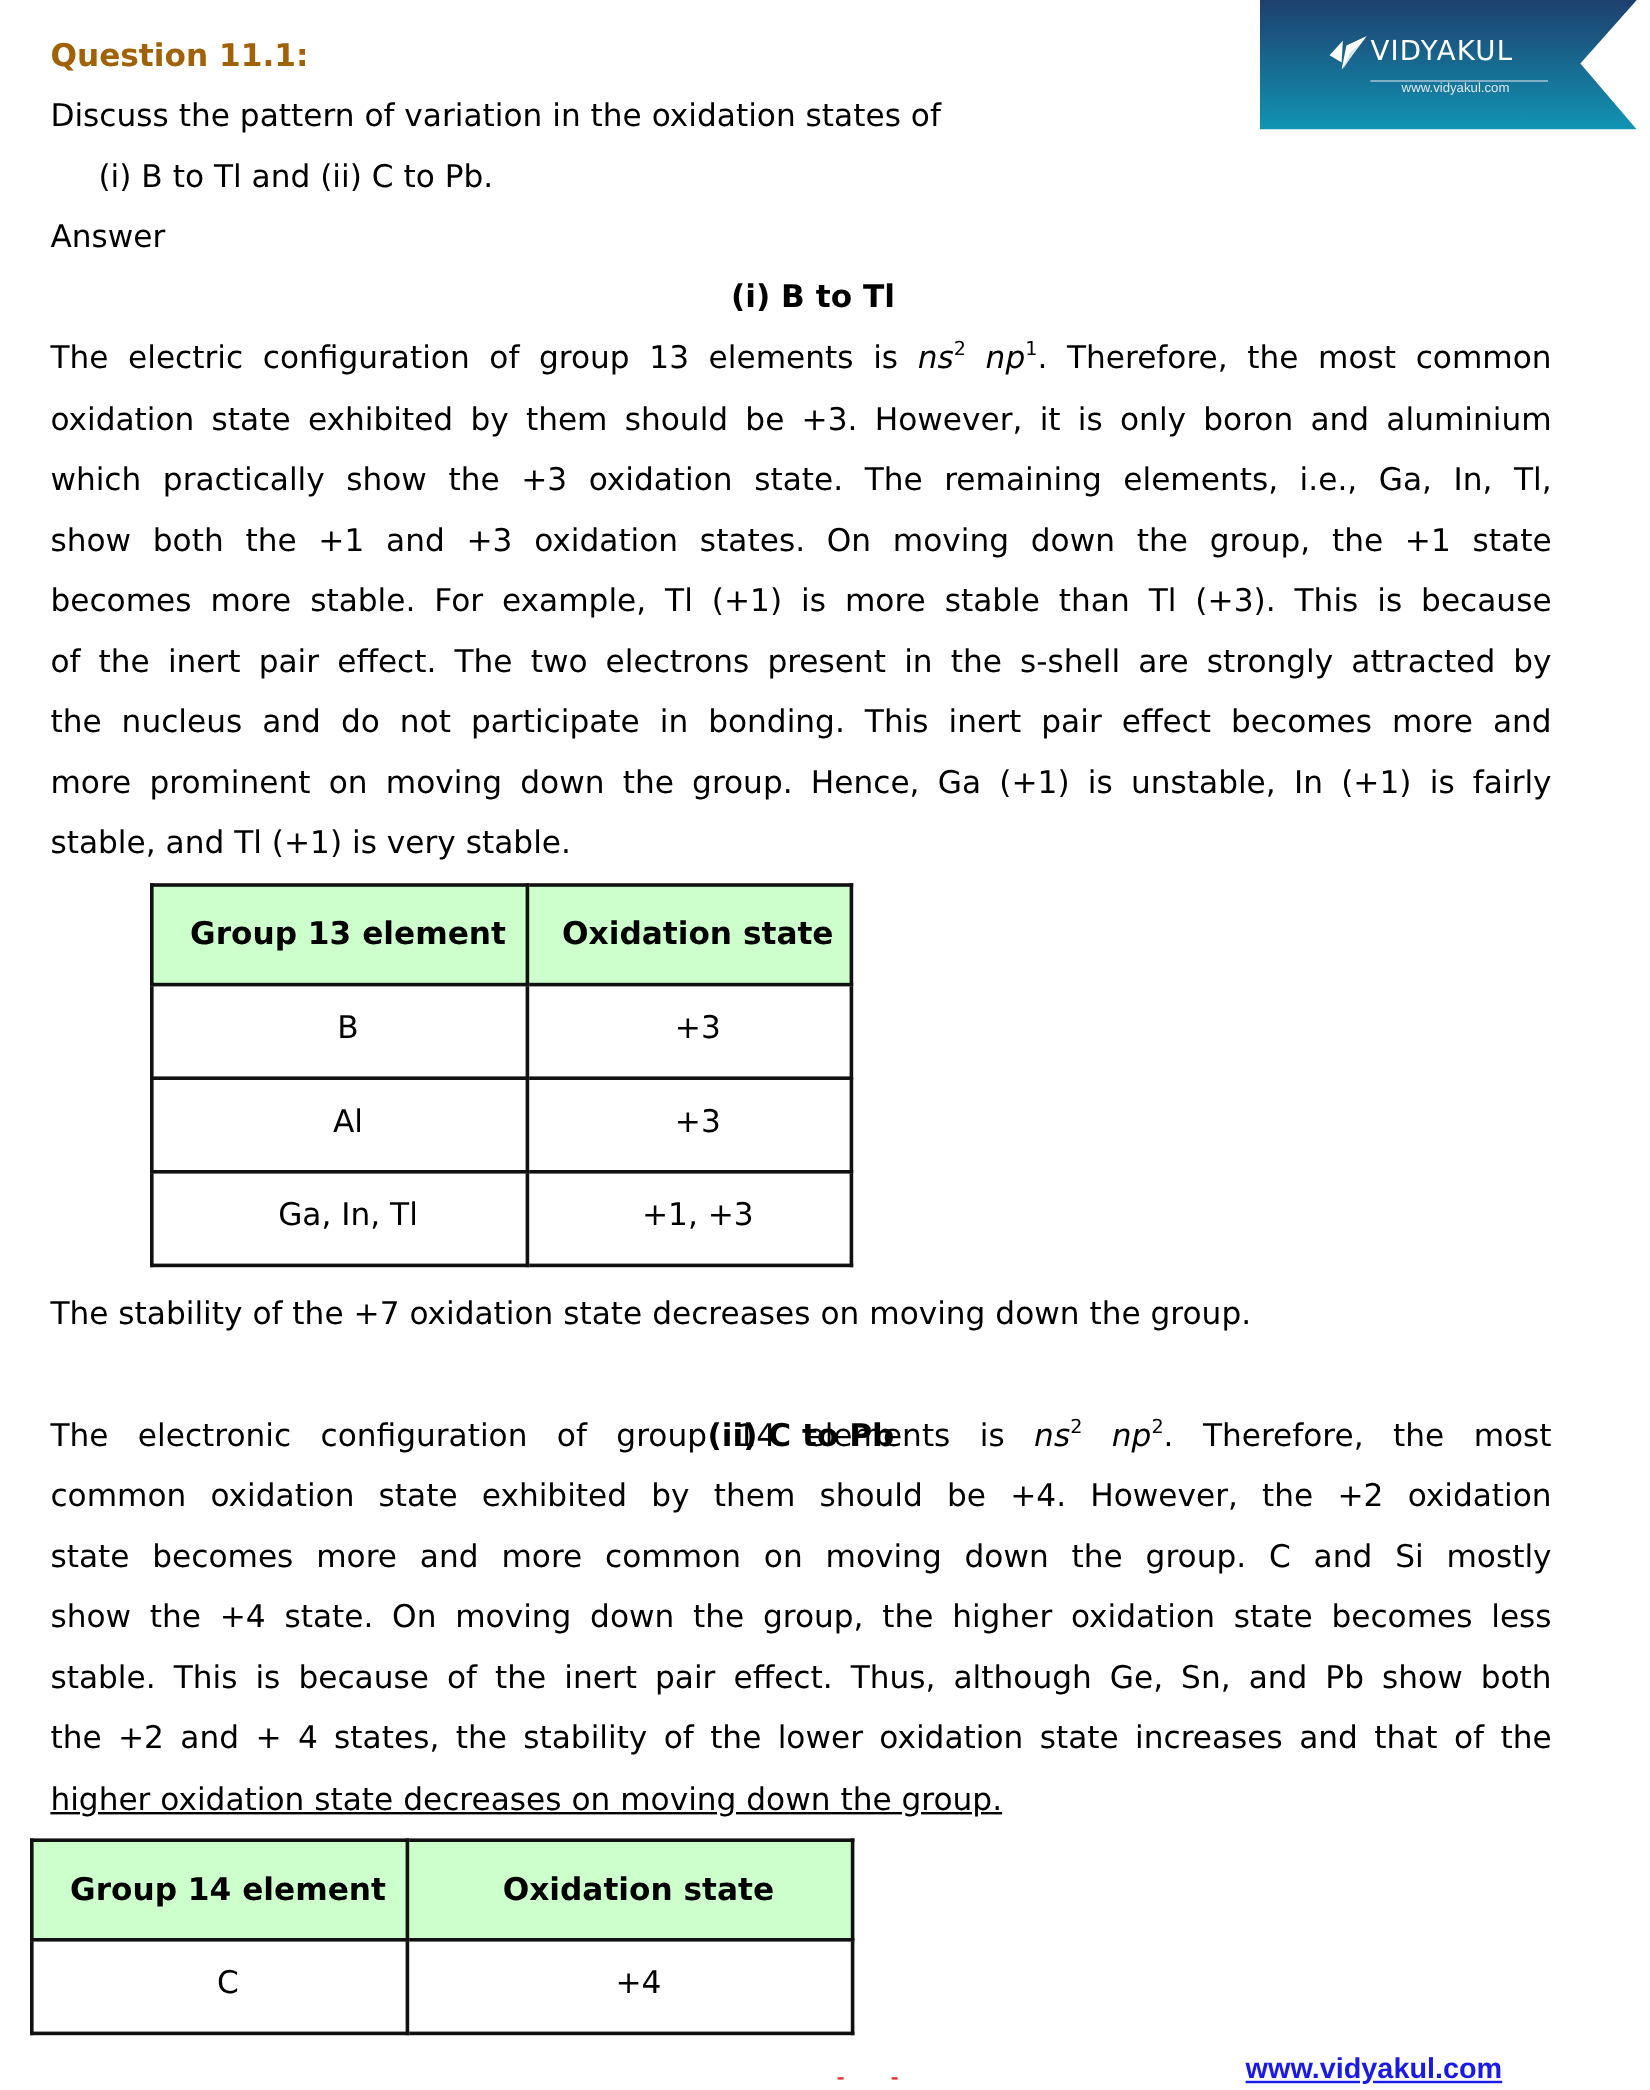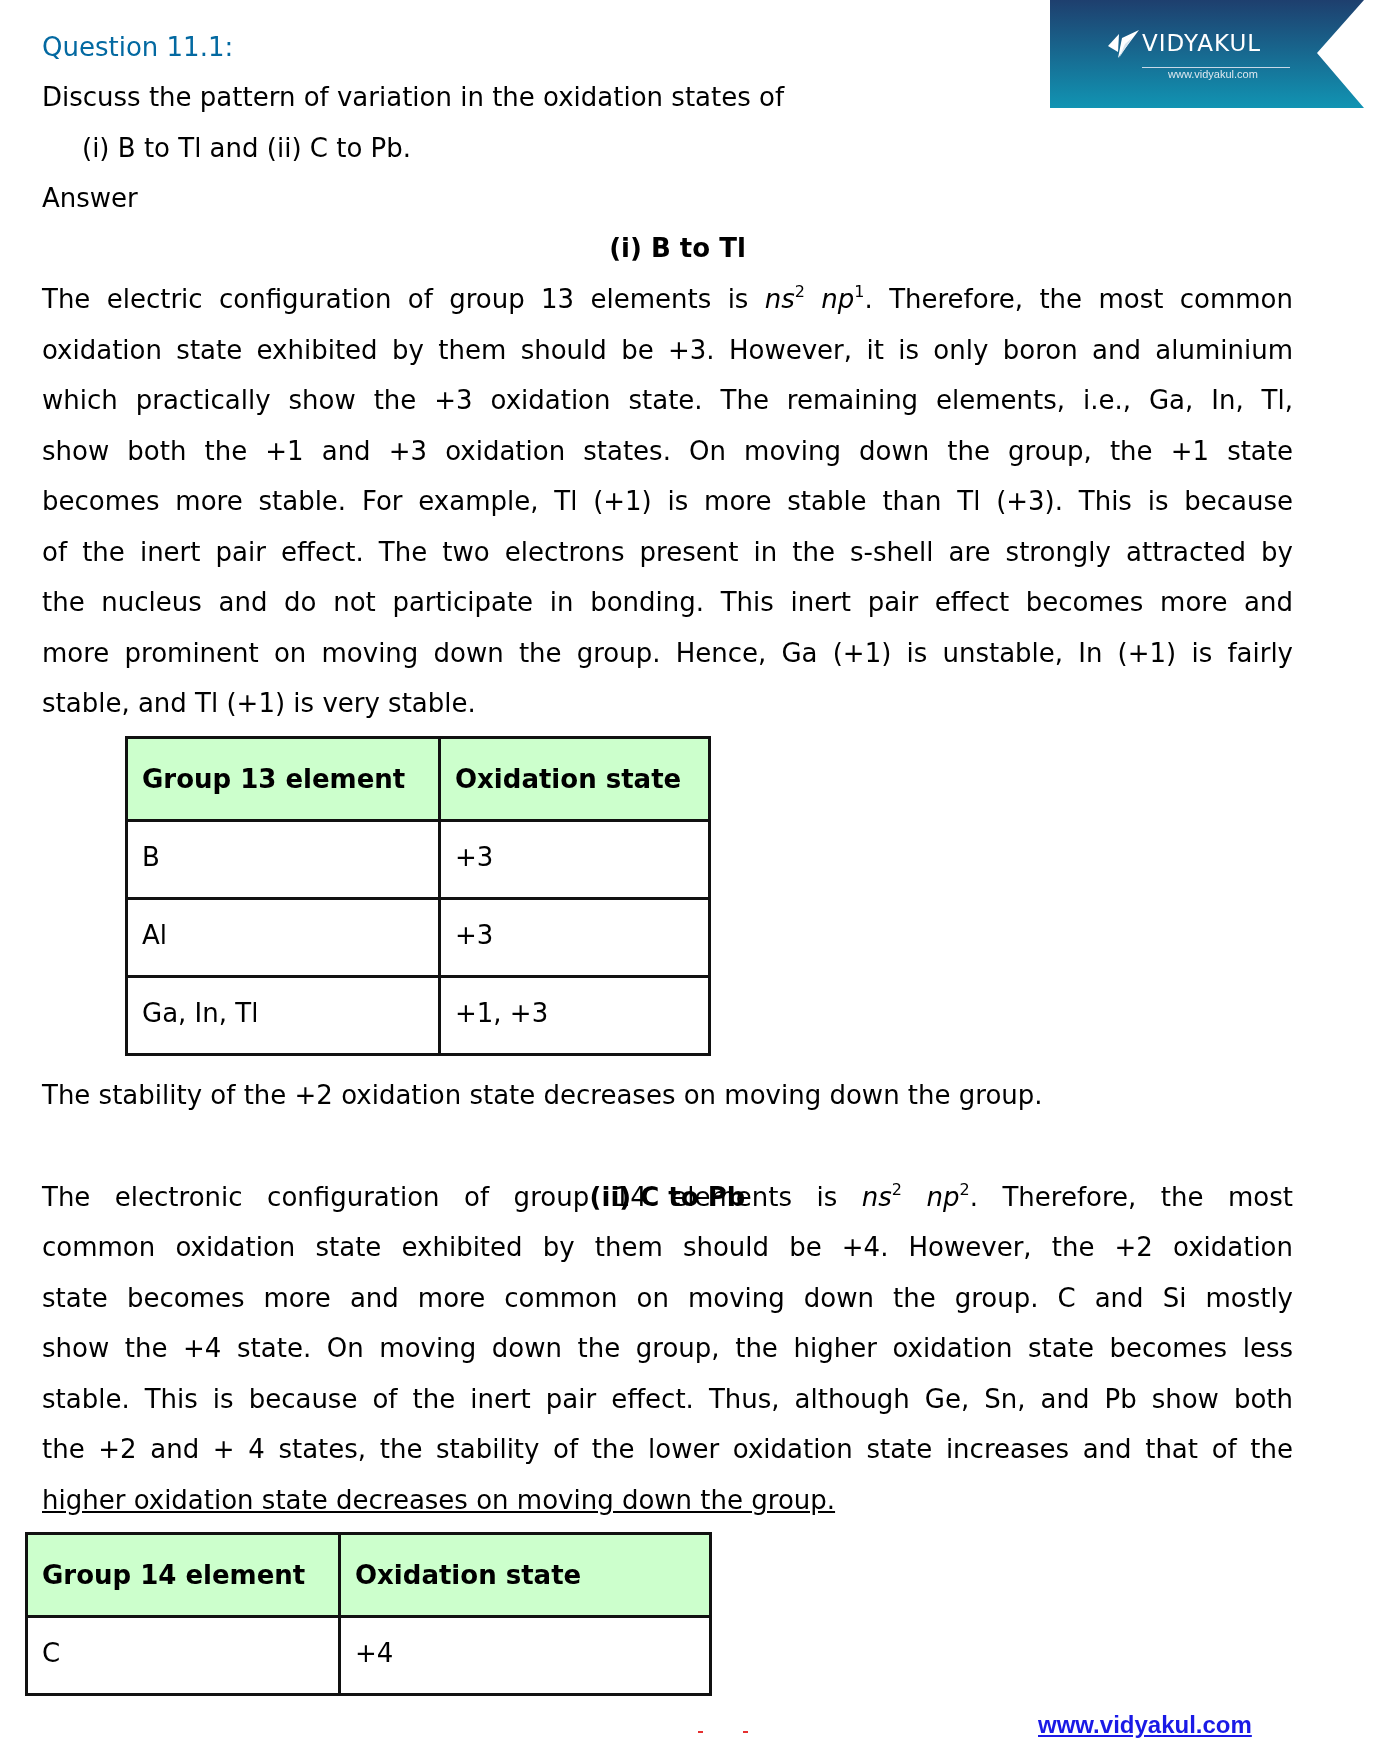--- a/index.html
+++ b/index.html
@@ -1,38 +1,38 @@
 <!DOCTYPE html>
 <html><head>
 <meta charset="utf-8">
 <style>
   html, body { margin: 0; padding: 0; background: #ffffff; }
   body { width: 1375px; height: 1742px; position: relative; overflow: hidden;
          font-family: "DejaVu Sans", sans-serif; color: #000; }
   .line { position: absolute; left: 42px; width: 1251px; font-size: 26px;
           line-height: 34px; white-space: nowrap; }
   .j { text-align: justify; text-align-last: justify; }
-  .q-title { color: #0369a1; font-weight: normal; }
+  .q-title { color: #a16207; font-weight: bold; }
   .bold { font-weight: bold; text-align: center; }
   sup { font-size: 16px; vertical-align: 11px; line-height: 0; }
   i { font-style: italic; }
 
   
   .banner { position: absolute; left: 1050px; top: 0; width: 314px; height: 108px; }
   .banner svg { display: block; }
   .brand-name { position: absolute; left: 92px; top: 30px; font-size: 23px;
                 color: #fff; letter-spacing: 1px; font-family: "DejaVu Sans", sans-serif;
                 font-weight: normal; }
   .brand-rule { position: absolute; left: 92px; top: 67px; width: 148px; height: 1px; background: #c8d8e8; }
   .brand-url { position: absolute; left: 118px; top: 68px; font-size: 11px; color: #dfe8f0;
                font-family: "Liberation Sans", sans-serif; }
   .brand-logo { position: absolute; left: 56px; top: 28px; width: 34px; height: 36px; }
 
   table.ox { position: absolute; border-collapse: collapse; font-size: 26px; }
-  table.ox th, table.ox td { border: 3px solid #111; text-align: left; vertical-align: top;
+  table.ox th, table.ox td { border: 3px solid #111; text-align: center; vertical-align: top;
                              padding: 0 0 0 14px; }
   table.ox th { background: #ccffcc; font-weight: bold; height: 80px; vertical-align: middle; }
   table.ox td { height: 78px; padding-top: 20px; box-sizing: border-box; }
   #t13 { left: 125px; top: 736px; width: 586px; }
   #t14 { left: 25px; top: 1532px; width: 687px; }
   table.ox col.c1 { width: 313px; }
 
   .footer-link { position: absolute; left: 1038px; top: 1711px; font-family: "Liberation Sans", sans-serif;
                  font-weight: bold; font-size: 24px; color: #1a1ae6; text-decoration: underline; }
   .dash { position: absolute; top: 1731px; width: 5px; height: 2px; background: #e53030; }
@@ -94,21 +94,21 @@
     <td>Al</td>
     <td>+3</td>
   </tr>
   <tr>
     <td>Ga, In, Tl</td>
     <td>+1, +3</td>
   </tr>
 </tbody>
   </table>
 
-<div class="line" style="top:1078px;">The stability of the +2 oxidation state decreases on moving down the group.</div>
+<div class="line" style="top:1078px;">The stability of the +7 oxidation state decreases on moving down the group.</div>
 
 <div class="line bold" style="top:1180px;">(ii) C to Pb</div>
 <div class="line j" style="top:1180px;"><span>The electronic configuration of group 14 elements is </span><i>ns</i><sup>2</sup> <i>np</i><sup>2</sup><span>. Therefore, the most</span></div>
 <div class="line j" style="top:1230px;">common oxidation state exhibited by them should be +4. However, the +2 oxidation</div>
 <div class="line j" style="top:1281px;">state becomes more and more common on moving down the group. C and Si mostly</div>
 <div class="line j" style="top:1331px;">show the +4 state. On moving down the group, the higher oxidation state becomes less</div>
 <div class="line j" style="top:1382px;">stable. This is because of the inert pair effect. Thus, although Ge, Sn, and Pb show both</div>
 <div class="line j" style="top:1432px;">the +2 and + 4 states, the stability of the lower oxidation state increases and that of the</div>
 <div class="line" style="top:1483px;text-decoration:underline;">higher oxidation state decreases on moving down the group.</div>
 

